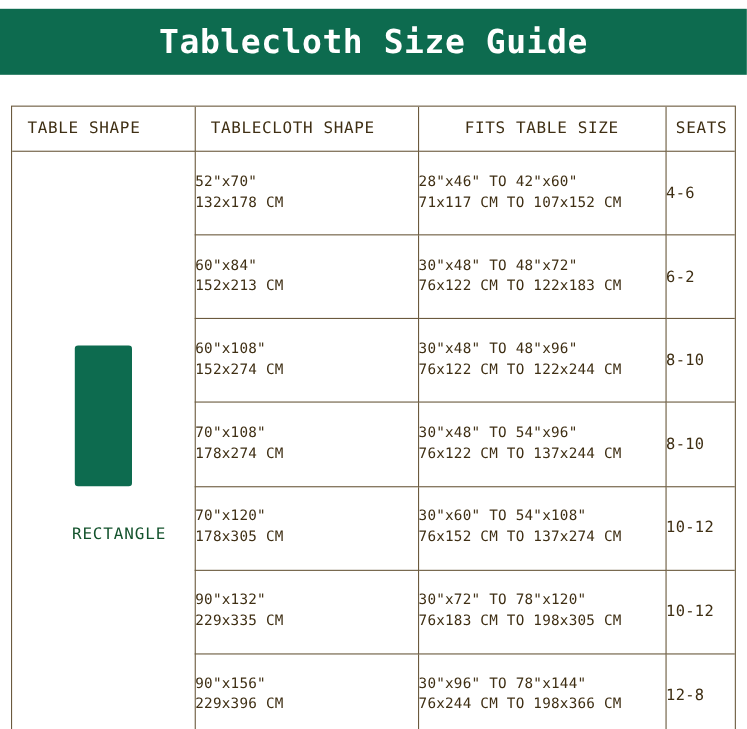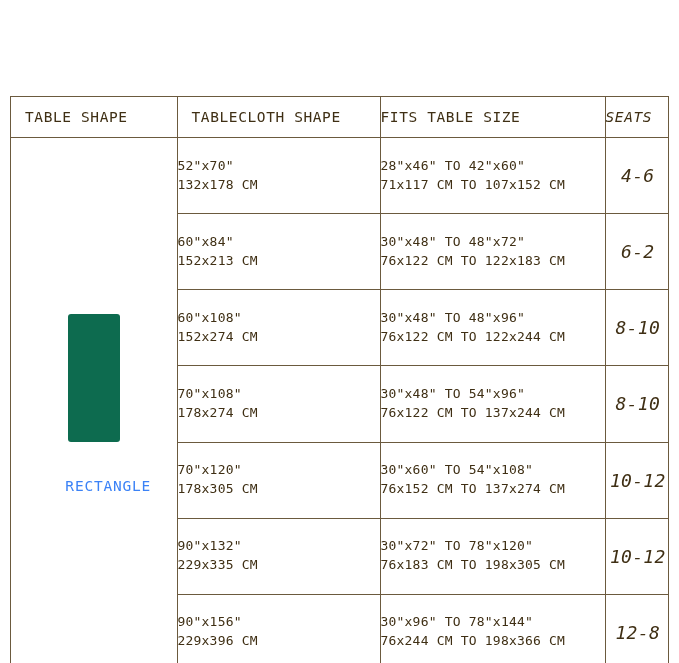--- a/index.html
+++ b/index.html
@@ -64,53 +64,51 @@
   table.guide tr:first-child th {
     border-top: none;
   }
   table.guide tr td:first-child,
   table.guide tr th:first-child {
     border-left: none;
   }
   table.guide tr td:last-child,
   table.guide tr th:last-child {
     border-right: none;
-    font-style: italic;
   }
   table.guide tr:last-child td {
     border-bottom: none;
   }
   .col-shape { width: 166px; }
   .col-size { width: 203px; }
   .col-fits { width: 225px; }
   .col-seats { width: 65px; }
 
   thead th {
     height: 40px;
     font-family: "DejaVu Sans Mono", monospace;
     font-weight: normal;
     font-size: 14.5px;
     letter-spacing: 0.6px;
-    text-align: left;
+    text-align: center;
     color: #3f2f14;
   }
   thead th.left-pad {
     text-align: left;
     padding-left: 14px;
   }
   td.cell-size, td.cell-fits {
     padding: 8px 0 8px 14px;
     font-size: 13px;
     line-height: 1.45;
     letter-spacing: 0.2px;
     white-space: nowrap;
   }
   td.cell-seats {
-    text-align: center;
-    font-size: 18px;
+    font-size: 14px;
     letter-spacing: 0.3px;
   }
   td.shape-cell {
     text-align: center;
     vertical-align: middle;
     position: relative;
   }
   .shape-inner {
     display: flex;
     flex-direction: column;
@@ -120,31 +118,34 @@
   }
   .rect-swatch {
     width: 52px;
     height: 128px;
     background: #0d6b4f;
     border-radius: 3px;
   }
   .shape-label {
     font-size: 14.5px;
     letter-spacing: 0.8px;
-    color: #3b82f6;
+    color: #14532d;
     white-space: nowrap;
     margin-left: 29px;
   }
   .line2 { display: block; }
 </style>
 </head>
 <body>
 
 <div class="page">
 
+  <div class="header-band">
+    <div class="header-title">Tablecloth Size Guide</div>
+  </div>
 
   <div class="table-wrap">
     <table class="guide">
       <colgroup>
         <col class="col-shape">
         <col class="col-size">
         <col class="col-fits">
         <col class="col-seats">
       </colgroup>
       <thead>

